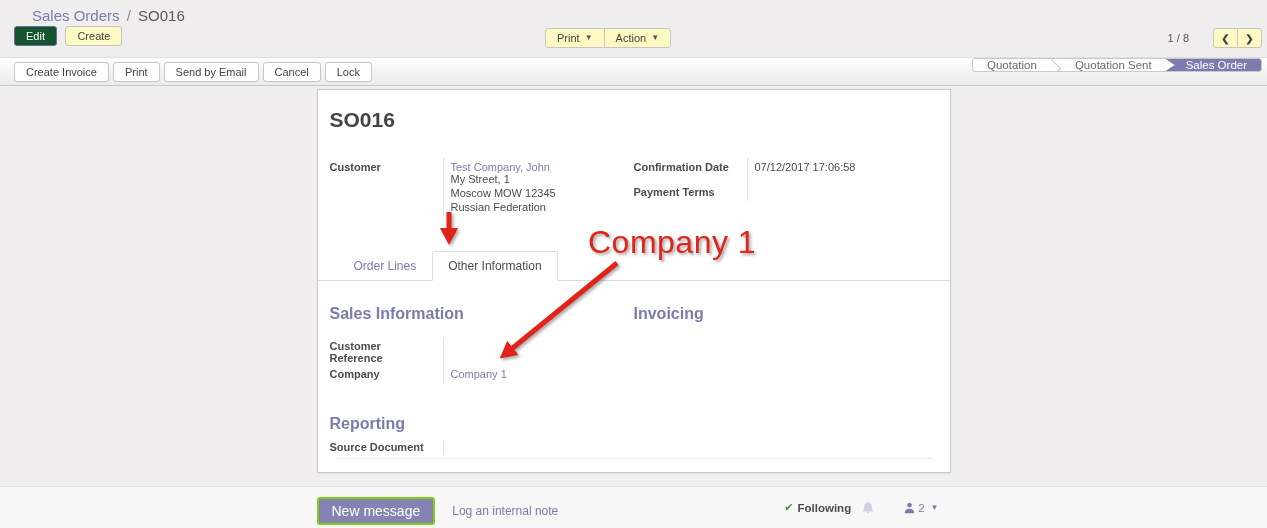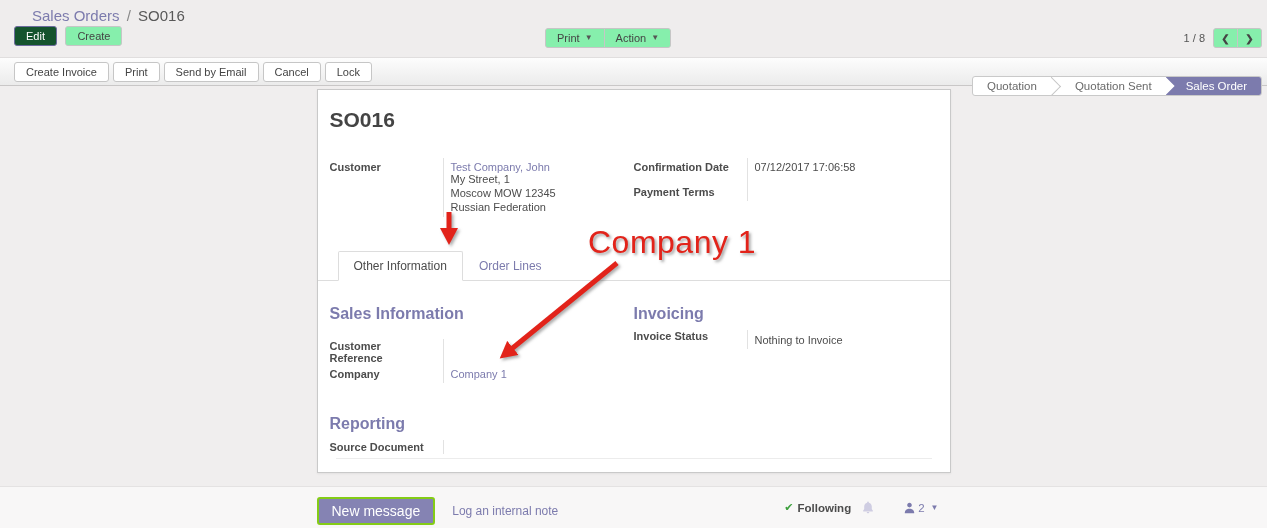--- a/index.html
+++ b/index.html
@@ -7,41 +7,41 @@
     font-family:"Liberation Sans", sans-serif; background:#fff; color:#4c4c4c; }
 
   
   .control-panel { background:#efeded; }
   .breadcrumb-row { padding:7px 0 2px 32px; font-size:15px; }
   .breadcrumb-link { color:#7c7bad; text-decoration:none; cursor:pointer; }
   .breadcrumb-sep { color:#888; padding:0 3px; }
   .breadcrumb-current { color:#585858; }
   .buttons-row { position:relative; height:31px; padding-left:14px; }
   .btn { display:inline-flex; align-items:center; justify-content:center;
-    border:1px solid #c6c6c6; background:#86efac; color:#444; font-size:11px;
+    border:1px solid #c6c6c6; background:#fef9c3; color:#444; font-size:11px;
     height:20px; padding:0 11px; border-radius:3px; cursor:pointer; vertical-align:top; }
   .btn + .btn { margin-left:4px; }
   .btn-primary { background:#14532d; border-color:#6c6b9d; color:#fff; }
   .center-group { position:absolute; left:545px; top:2px; display:inline-flex; }
   .center-group .btn { border-radius:0; }
   .center-group .btn:first-child { border-radius:3px 0 0 3px; }
   .center-group .btn:last-child { border-radius:0 3px 3px 0; margin-left:-1px; }
   .caret-down { font-size:8px; margin-left:5px; color:#555; line-height:1; }
   .pager { position:absolute; right:5px; top:2px; display:flex; align-items:center; }
-  .pager-value { font-size:11px; color:#555; margin-right:8px; }
+  .pager-value { font-size:11px; color:#555; margin-right:24px; }
   .pager .btn { width:25px; padding:0; font-size:10px; font-weight:bold; margin-left:0; }
   .pager .btn + .btn { margin-left:-1px; border-radius:0 3px 3px 0; }
   .pager .btn:first-of-type { border-radius:3px 0 0 3px; }
 
   
   .status-toolbar { height:29px; background:linear-gradient(#fdfdfd,#ebebeb);
     border-top:1px solid #e0dede; border-bottom:1px solid #c9c7c7;
     display:flex; align-items:center; padding:0 5px 0 14px; position:relative; }
   .status-toolbar .btn { background:#fff; }
-  .statusbar-steps { position:absolute; right:5px; top:18px; height:20px;
+  .statusbar-steps { position:absolute; right:5px; top:0; height:14px;
     display:flex; align-items:stretch; background:#fff; border:1px solid #c9c9c9;
     border-radius:3px; overflow:hidden; }
   .status-step { display:flex; align-items:center; font-size:11.5px; color:#6a6a6a;
     padding:0 14px; cursor:pointer; white-space:nowrap; }
   .step-sep { width:10px; position:relative; overflow:hidden; }
   .step-sep::before { content:""; position:absolute; left:-8px; top:2px;
     width:14px; height:14px; border-top:1px solid #c5c5c5; border-right:1px solid #c5c5c5;
     transform:rotate(45deg); background:transparent; }
   .status-step.active { background:#7c7bad; color:#fff; padding-left:20px;
     clip-path:polygon(0 0,100% 0,100% 100%,0 100%,9px 50%); }
@@ -180,22 +180,22 @@
             </div>
             <div class="o-row">
               <div class="o-label" style="padding-top:10px;">Payment Terms</div>
               <div class="o-value" style="padding-top:10px;"></div>
             </div>
           </div>
         </div>
       </div>
 
       <div class="nav-tabs">
+        <div class="tab">Order Lines</div>
         <div class="tab active">Other Information</div>
-        <div class="tab">Order Lines</div>
       </div>
 
       <div class="tab-content">
         <div class="field-groups">
           <div class="fg-col">
             <div class="section-title">Sales Information</div>
             <div class="o-group">
               <div class="o-row">
                 <div class="o-label" style="padding-top:6px;"></div>
               </div>
@@ -205,24 +205,20 @@
               </div>
               <div class="o-row">
                 <div class="o-label">Company</div>
                 <div class="o-value"><span class="o-link">Company 1</span></div>
               </div>
             </div>
           </div>
           <div class="fg-col">
             <div class="section-title">Invoicing</div>
             <div class="o-group">
-              <div class="o-row">
-                <div class="o-label" style="padding-top:0;">Invoice Status</div>
-                <div class="o-value" style="padding-top:4px;">Nothing to Invoice</div>
-              </div>
             </div>
           </div>
         </div>
 
         <div class="reporting-block">
           <div class="section-title">Reporting</div>
           <div class="o-group" style="width:47%;">
             <div class="o-row row-tight">
               <div class="o-label">Source Document</div>
               <div class="o-value" style="min-height:16px;"></div>

